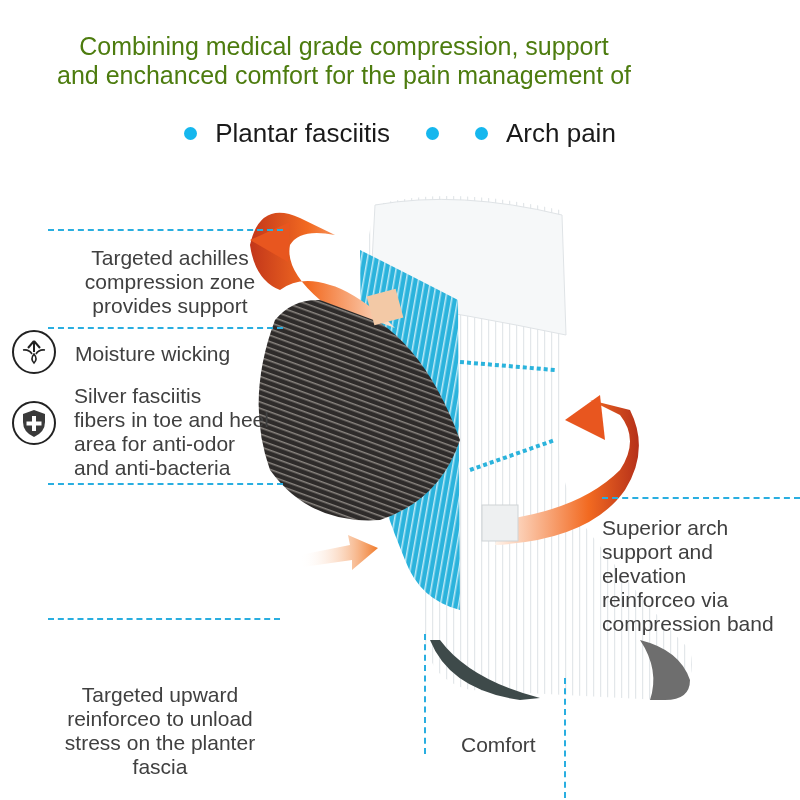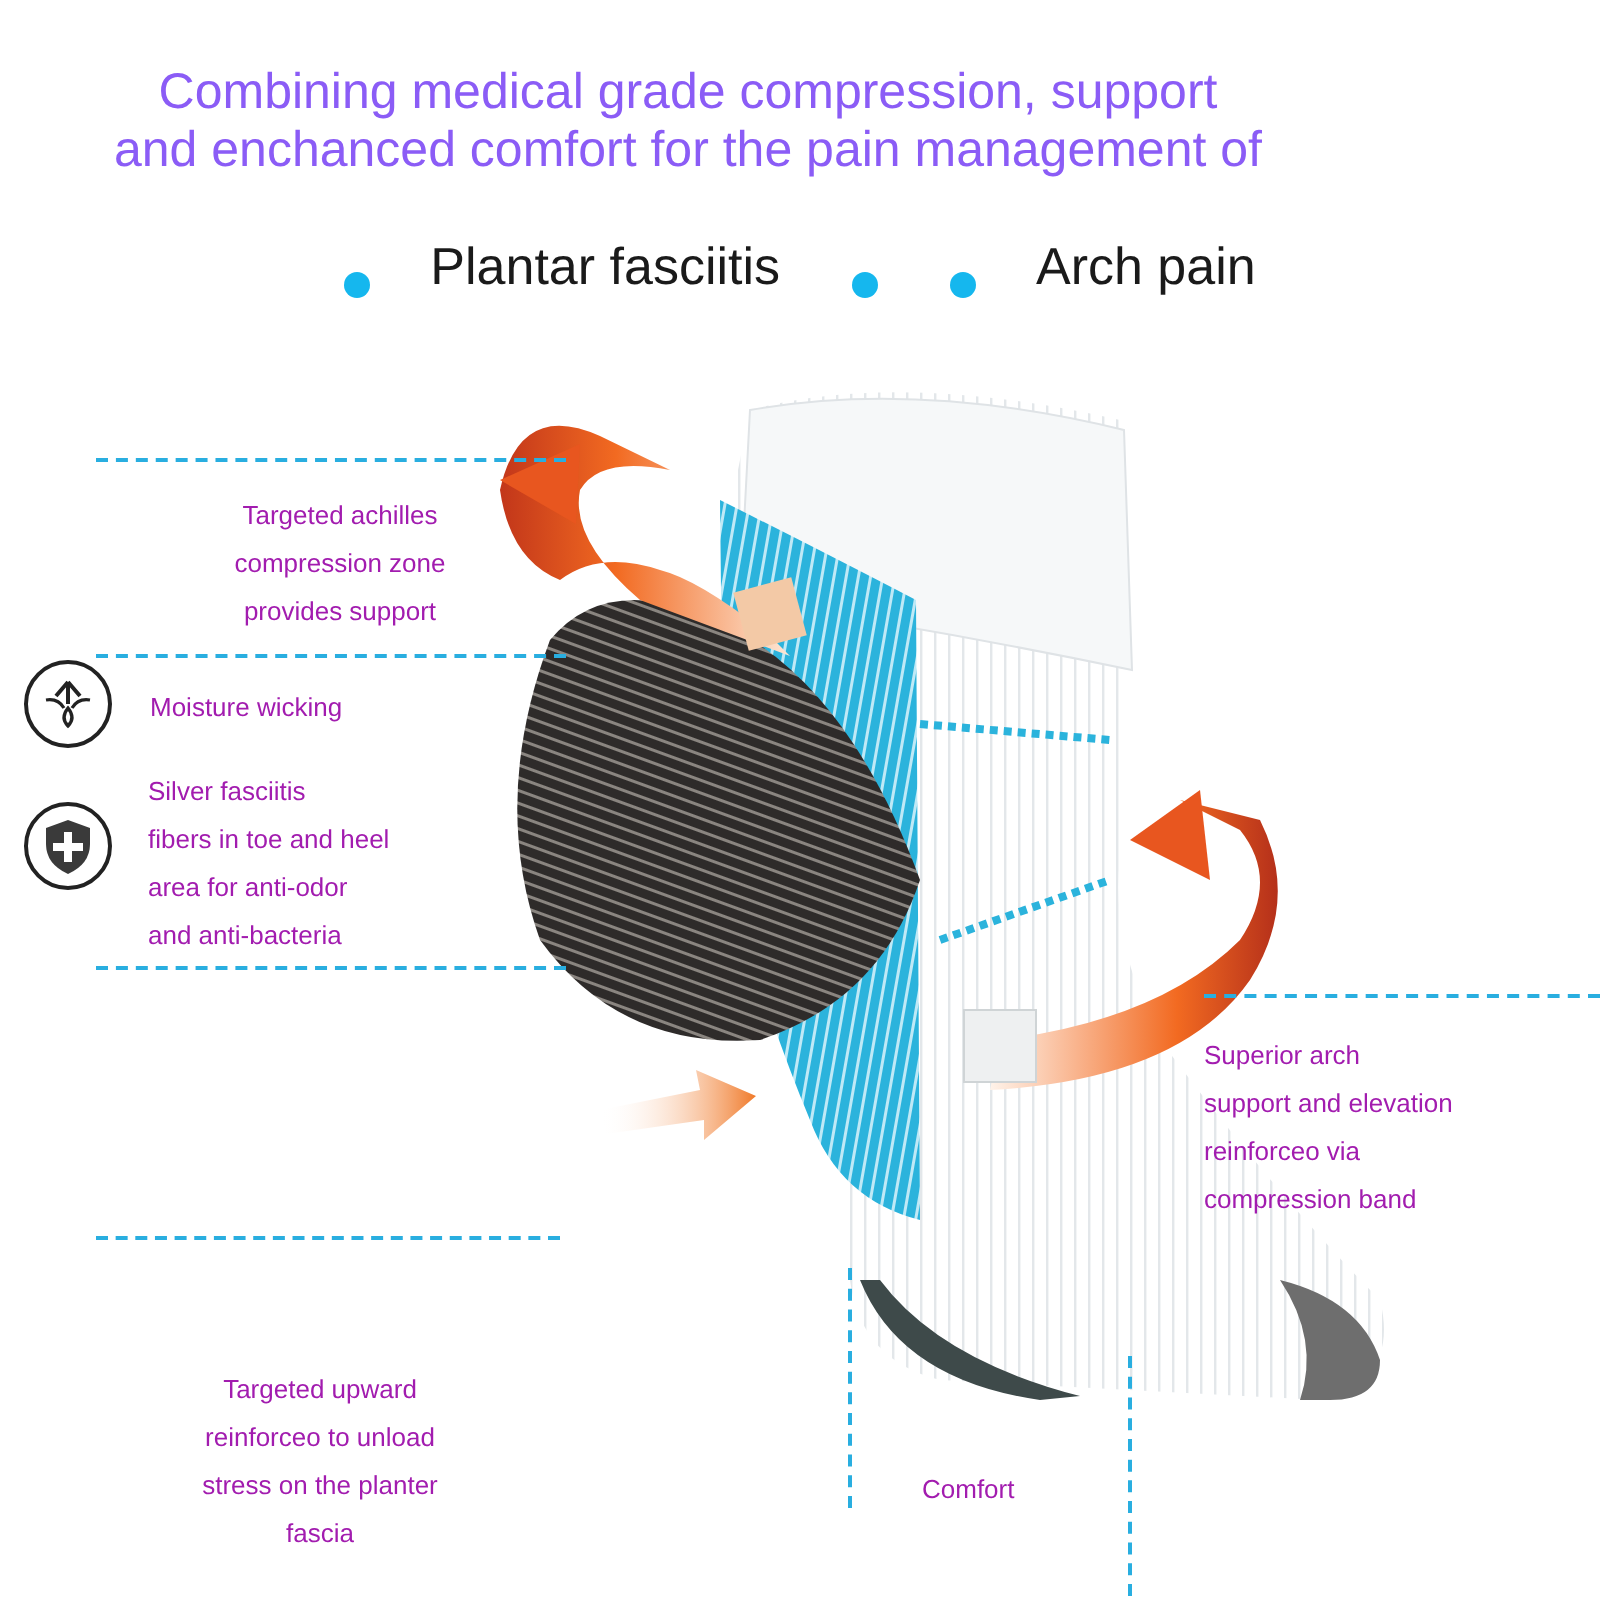--- a/index.html
+++ b/index.html
@@ -1,25 +1,25 @@
 <!DOCTYPE html>
 <html><head>
 <meta charset="utf-8">
 <style>
   html, body { margin:0; padding:0; }
   body { width:800px; height:800px; background:#ffffff; position:relative; overflow:hidden;
          font-family:"Liberation Sans", sans-serif; color:#1a1a1a; }
   .abs { position:absolute; }
-  .headline { left:0; width:688px; top:32px; text-align:center; font-size:25px; line-height:29px; color:#8b5cf6; }
+  .headline { left:0; width:688px; top:32px; text-align:center; font-size:25px; line-height:29px; color:#4d7c0f; }
   .bullets { top:118px; left:0; width:800px; display:flex; justify-content:center; gap:36px; font-size:26px; }
-  .bullet { display:flex; align-items:flex-end; gap:30px; }
+  .bullet { display:flex; align-items:center; gap:18px; }
   .dot { width:13px; height:13px; border-radius:50%; background:#15b7ee; display:inline-block; }
   .dash-h { height:0; border-top:2px dashed #29aee0; }
   .dash-v { width:0; border-left:2px dashed #29aee0; }
-  .callout { font-size:13px; line-height:24px; color:#a21caf; }
+  .callout { font-size:21px; line-height:24px; color:#404040; }
   .center { text-align:center; }
   .icon-circle { width:44px; height:44px; border:2px solid #222; border-radius:50%; display:flex; align-items:center; justify-content:center; box-sizing:border-box; }
 </style>
 </head>
 <body>
 
 <div class="abs headline">
   <div>Combining medical grade compression, support</div>
   <div>and enchanced comfort for the pain management of</div>
 </div>

